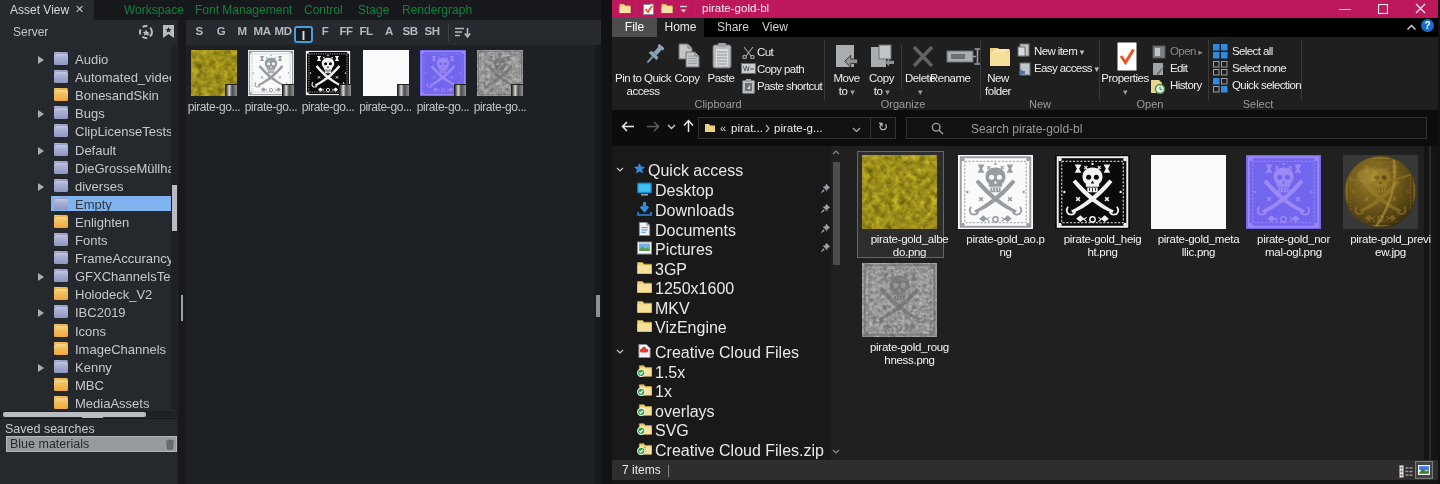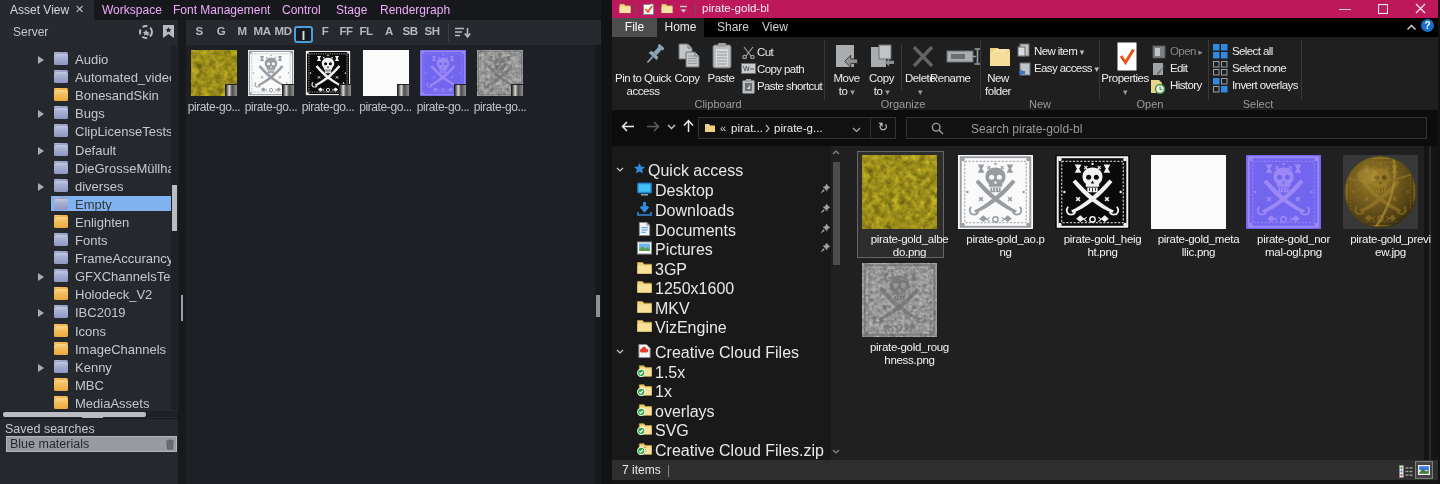--- a/index.html
+++ b/index.html
@@ -5,21 +5,21 @@
 * { margin:0; padding:0; box-sizing:border-box; }
 html,body { width:1440px; height:484px; overflow:hidden; background:#101214;
   font-family:"Liberation Sans",sans-serif; }
 .abs { position:absolute; }
 
 #leftapp { position:absolute; left:0; top:0; width:601px; height:484px; background:#25282d; overflow:hidden; }
 #latabbar { position:absolute; left:0; top:0; width:601px; height:20px; background:#16181b; }
 #latab { position:absolute; left:0; top:0; width:94px; height:20px; background:#26292e; color:#d6d9dc; font-size:12px; }
 #latab span.t { position:absolute; left:10px; top:3px; }
 #latab span.x { position:absolute; left:75px; top:3px; color:#c0c3c6; font-size:11px; }
-.lamenu { position:absolute; top:3px; color:#f0abfc; font-size:12px; }
+.lamenu { position:absolute; top:3px; color:#15803d; font-size:12px;margin-left:22px; }
 
 #lahdr { position:absolute; left:0; top:20px; width:150px; height:25px; background:#26292e; }
 #lahdr .srv { position:absolute; left:13px; top:5px; font-size:12px; color:#c2c6ca; }
 #latree { position:absolute; left:0; top:45px; width:178px; height:365px; background:#25282d; overflow:hidden; }
 .trow { position:absolute; left:0; width:173px; height:18px; overflow:hidden; }
 .trow .exp { position:absolute; left:38px; top:5px; width:0; height:0; border-left:6px solid #a9adb2; border-top:4px solid transparent; border-bottom:4px solid transparent; }
 .trow .txt { position:absolute; left:75px; top:1px; font-size:13px; color:#c5c9ce; white-space:nowrap; }
 .fold { position:absolute; left:54px; top:3px; width:14px; height:11px; border-radius:1.5px; }
 .fb { background:linear-gradient(#c3c9e2 0%,#aab1d4 30%,#8e96c2 100%); box-shadow:0 -2px 0 0 #9aa2c8; }
 .fo { background:linear-gradient(#fad98e 0%,#f3bf60 35%,#eda93e 100%); box-shadow:0 -2px 0 0 #eeb54e; }
@@ -547,21 +547,21 @@
     <svg class="abs" style="left:601px;top:41px" width="15" height="15" viewBox="0 0 15 15">
       <g fill="#2f8ae0">
           <rect x="0" y="0" width="6.5" height="6.5"></rect>
           <rect x="8" y="8" width="6.5" height="6.5"></rect>
         </g>
       <g fill="#1f1f1f" stroke="#9aa0a4">
           <rect x="8.5" y="0.5" width="5.5" height="5.5"></rect>
           <rect x="0.5" y="8.5" width="5.5" height="5.5"></rect>
         </g>
     </svg>
-    <div class="smalltxt" style="left:620px;top:42px">Invert overlays</div>
+    <div class="smalltxt" style="left:620px;top:42px">Quick selection</div>
     <div class="glabel" style="left:646px">Select</div>
     <div class="gsep" style="left:689px"></div>
   </div>
   <div id="eaddr">
     <svg class="abs" style="left:9px;top:11px" width="14" height="11" viewBox="0 0 14 11">
         <path d="M13 5.5 H2 M6 1 L1.5 5.5 L6 10" stroke="#e8e8e8" stroke-width="1.5" fill="none"></path>
       </svg>
     <svg class="abs" style="left:34px;top:11px" width="14" height="11" viewBox="0 0 14 11">
         <path d="M1 5.5 H12 M8 1 L12.5 5.5 L8 10" stroke="#5f5f5f" stroke-width="1.5" fill="none"></path>
       </svg>

